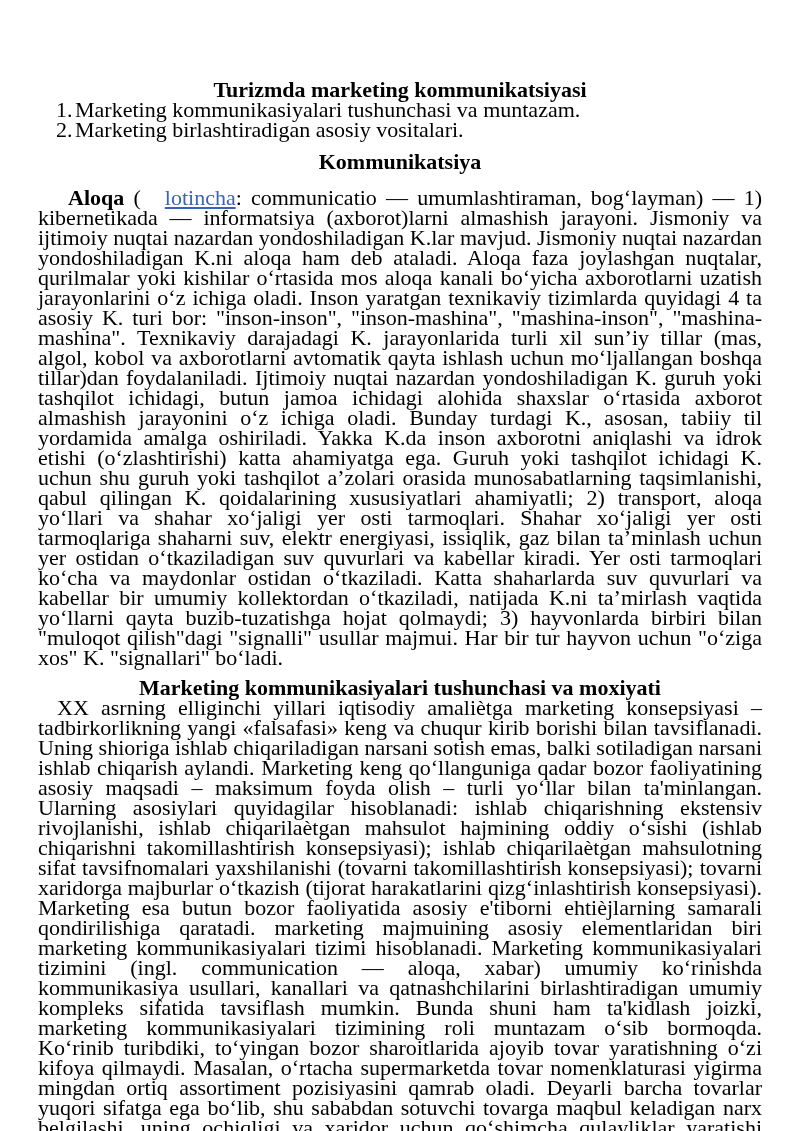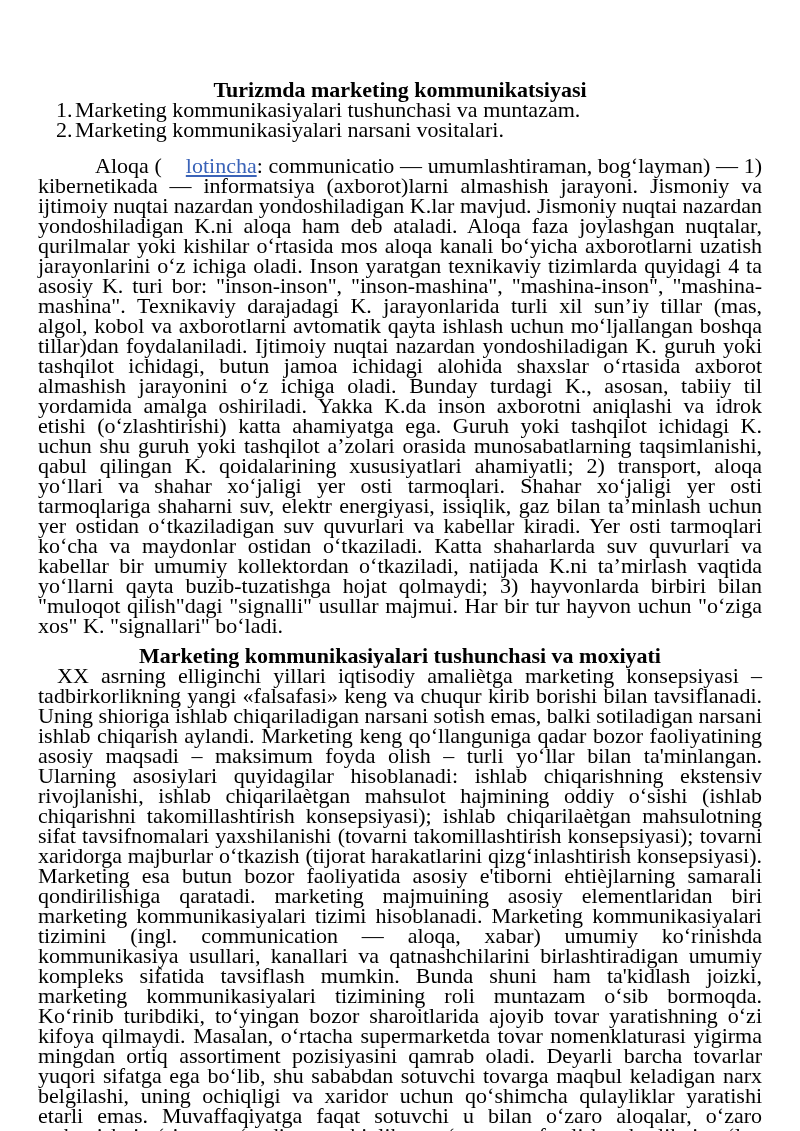--- a/index.html
+++ b/index.html
@@ -41,45 +41,46 @@
   }
   .par-kommunikatsiya {
     margin-top: 16px;
     text-indent: 30px;
   }
   .par-marketing {
     margin-top: 0;
     text-indent: 19px;
     font-family: Liberation Serif, serif;
   }
-  .lead-term { font-weight: normal; margin-left: 27px; }
+  .lead-term { font-weight: bold; }
   a.doc-link {
     cursor: pointer;
     margin-left: 24px;
   }
 </style>
 </head>
 <body>
 
 <div class="page">
 
   <div class="centered-heading">Turizmda marketing kommunikatsiyasi</div>
 
 
   <ol class="plan-list">
     <li class="plan-item">
       <span class="plan-num">1.</span>
       <span class="plan-label">Marketing kommunikasiyalari tushunchasi va muntazam.</span>
     </li>
     <li class="plan-item">
       <span class="plan-num">2.</span>
-      <span class="plan-label">Marketing kommunikasiyalari narsani vositalari.</span>
+      <span class="plan-label">Marketing birlashtiradigan asosiy vositalari.</span>
     </li>
   </ol>
 
+  <div class="centered-heading section-heading-1">Kommunikatsiya</div>
 
   <p class="body-par par-kommunikatsiya"><span class="lead-term">Aloqa</span><span> (</span><a href="#" class="doc-link" style="color: rgb(58, 99, 184);">lotincha</a><span>: communicatio — umumlashtiraman, bogʻlayman) — 1) kibernetikada — informatsiya (axborot)larni almashish jarayoni. Jismoniy va ijtimoiy nuqtai nazardan yondoshiladigan K.lar mavjud. Jismoniy nuqtai nazardan yondoshiladigan K.ni aloqa ham deb ataladi. Aloqa faza joylashgan nuqtalar, qurilmalar yoki kishilar oʻrtasida mos aloqa kanali boʻyicha axborotlarni uzatish jarayonlarini oʻz ichiga oladi. Inson yaratgan texnikaviy tizimlarda quyidagi 4 ta asosiy K. turi bor: "inson-inson", "inson-mashina", "mashina-inson", "mashina-mashina". Texnikaviy darajadagi K. jarayonlarida turli xil sun’iy tillar (mas, algol, kobol va axborotlarni avtomatik qayta ishlash uchun moʻljallangan boshqa tillar)dan foydalaniladi. Ijtimoiy nuqtai nazardan yondoshiladigan K. guruh yoki tashqilot ichidagi, butun jamoa ichidagi alohida shaxslar oʻrtasida axborot almashish jarayonini oʻz ichiga oladi. Bunday turdagi K., asosan, tabiiy til yordamida amalga oshiriladi. Yakka K.da inson axborotni aniqlashi va idrok etishi (oʻzlashtirishi) katta ahamiyatga ega. Guruh yoki tashqilot ichidagi K. uchun shu guruh yoki tashqilot a’zolari orasida munosabatlarning taqsimlanishi, qabul qilingan K. qoidalarining xususiyatlari ahamiyatli; 2) transport, aloqa yoʻllari va shahar xoʻjaligi yer osti tarmoqlari. Shahar xoʻjaligi yer osti tarmoqlariga shaharni suv, elektr energiyasi, issiqlik, gaz bilan ta’minlash uchun yer ostidan oʻtkaziladigan suv quvurlari va kabellar kiradi. Yer osti tarmoqlari koʻcha va maydonlar ostidan oʻtkaziladi. Katta shaharlarda suv quvurlari va kabellar bir umumiy kollektordan oʻtkaziladi, natijada K.ni ta’mirlash vaqtida yoʻllarni qayta buzib-tuzatishga hojat qolmaydi; 3) hayvonlarda birbiri bilan "muloqot qilish"dagi "signalli" usullar majmui. Har bir tur hayvon uchun "oʻziga xos" K. "signallari" boʻladi.</span></p>
 
   <div class="centered-heading section-heading-2">Marketing kommunikasiyalari tushunchasi va moxiyati</div>
 
   <p class="body-par par-marketing">XX asrning elliginchi yillari iqtisodiy amaliètga marketing konsepsiyasi – tadbirkorlikning yangi «falsafasi» keng va chuqur kirib borishi bilan tavsiflanadi. Uning shioriga ishlab chiqariladigan narsani sotish emas, balki sotiladigan narsani ishlab chiqarish aylandi. Marketing keng qoʻllanguniga qadar bozor faoliyatining asosiy maqsadi – maksimum foyda olish – turli yoʻllar bilan ta'minlangan. Ularning asosiylari quyidagilar hisoblanadi: ishlab chiqarishning ekstensiv rivojlanishi, ishlab chiqarilaètgan mahsulot hajmining oddiy oʻsishi (ishlab chiqarishni takomillashtirish konsepsiyasi); ishlab chiqarilaètgan mahsulotning sifat tavsifnomalari yaxshilanishi (tovarni takomillashtirish konsepsiyasi); tovarni xaridorga majburlar oʻtkazish (tijorat harakatlarini qizgʻinlashtirish konsepsiyasi). Marketing esa butun bozor faoliyatida asosiy e'tiborni ehtièjlarning samarali qondirilishiga qaratadi. marketing majmuining asosiy elementlaridan biri marketing kommunikasiyalari tizimi hisoblanadi. Marketing kommunikasiyalari tizimini (ingl. communication — aloqa, xabar) umumiy koʻrinishda kommunikasiya usullari, kanallari va qatnashchilarini birlashtiradigan umumiy kompleks sifatida tavsiflash mumkin. Bunda shuni ham ta'kidlash joizki, marketing kommunikasiyalari tizimining roli muntazam oʻsib bormoqda. Koʻrinib turibdiki, toʻyingan bozor sharoitlarida ajoyib tovar yaratishning oʻzi kifoya qilmaydi. Masalan, oʻrtacha supermarketda tovar nomenklaturasi yigirma mingdan ortiq assortiment pozisiyasini qamrab oladi. Deyarli barcha tovarlar yuqori sifatga ega boʻlib, shu sababdan sotuvchi tovarga maqbul keladigan narx belgilashi, uning ochiqligi va xaridor uchun qoʻshimcha qulayliklar yaratishi etarli emas. Muvaffaqiyatga faqat sotuvchi u bilan oʻzaro aloqalar, oʻzaro tushunishni oʻringa qoʻyadigan, ochiqlik va oʻzaro manfaatli hamkorlikni yoʻlga qoʻydigan hollardagina erishishi mumkin. U oʻz hamkorlari va iste'molchilarning ehtièjlari haqida toʻxtovsiz qaygʻurish taassurotini shakllantirishi lozim. Marketing kommunikasiyalari oʻz faoliyati bilan tovarni iste'molchi tomon harakatlantirishga ta'sir koʻrsatadigan turli firmalarga va muayyan kishilarga yoʻnaltiriladi. Marketing kompleksining eng muhim elementlaridan biri hisoblangan holda marketing kommunikasiyalar tizimi pirovardida firmaning umumiy marketing maqsadlariga erishishga xizmat qiladi. Unga nisbatan boʻysunadigan, rivojlantiruvchi maqsadlar sifatida quyidagilarni koʻrsatish mumkin:  iste'molchini motivasiyalash;  xaridorning ehtièjlarini yuzaga keltirish, shakllantirish va dolzarblashtirish;  tashkilot va jamoatchilik, marketing faoliyati</p>
 
 </div>
 
 </body></html>

